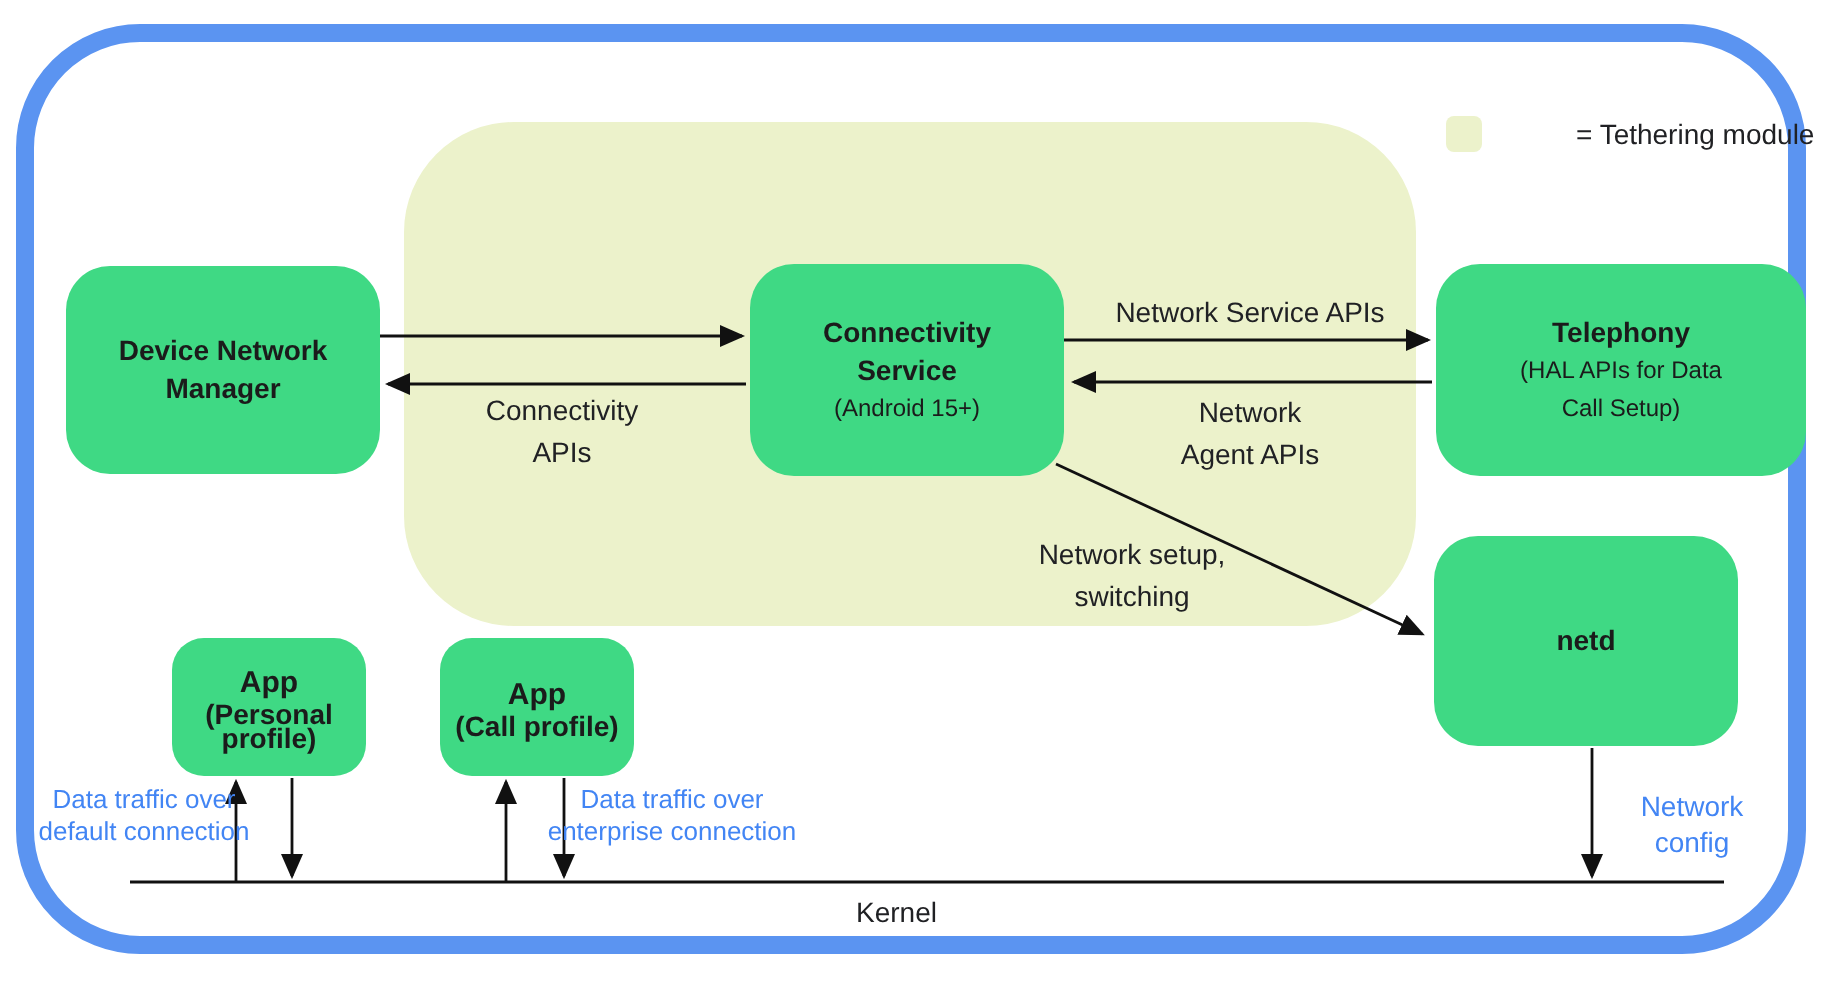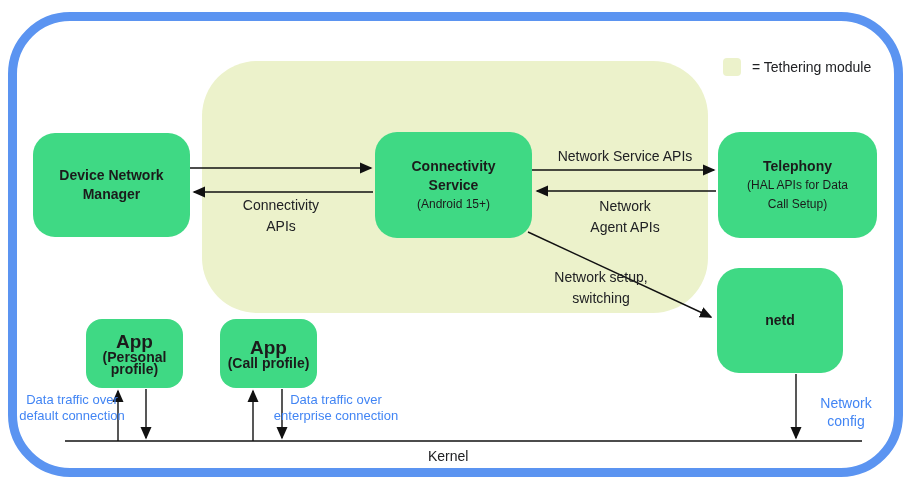--- a/index.html
+++ b/index.html
@@ -19,34 +19,34 @@
   .arrows line{stroke:var(--arrow-black,#111);stroke-width:1.4;}
   .arrows .ah-fill{fill:var(--arrow-black,#111);}
   .node{
     position:absolute;background:var(--module-green,#3fd984);border-radius:22px;
     display:flex;flex-direction:column;align-items:center;justify-content:center;
     text-align:center;color:#1b1b1b;
   }
   .node-title{font-weight:700;font-size:14px;line-height:19px;white-space:pre-line;}
   .node-sub{font-weight:400;font-size:12px;line-height:19px;white-space:pre-line;}
   .app-node{border-radius:16px;}
-  .app-node .node-title{font-size:19px;line-height:18px;}
+  .app-node .node-title{font-size:15px;line-height:18px;}
   .app-node .node-sub{font-weight:700;font-size:14px;line-height:12px;}
   .lbl{
     position:absolute;transform:translateX(-50%);text-align:center;
     white-space:pre-line;font-size:14px;line-height:21px;color:var(--text-dark,#202124);
   }
   .lbl.blue{color:var(--blue-text,#4285f4);font-size:13px;line-height:16px;}
   .lbl.blue-md{color:var(--blue-text,#4285f4);font-size:14px;line-height:18px;}
   .lbl.plain{transform:none;text-align:left;}
   .legend-swatch{
     position:absolute;left:723px;top:58px;width:18px;height:18px;border-radius:4px;
     background:var(--tethering-bg,#ecf2cb);
   }
-  .legend-label{position:absolute;left:752px;top:59px;font-size:14px;line-height:17px;}
+  .legend-label{position:absolute;left:788px;top:59px;font-size:14px;line-height:17px;}
 </style>
 </head>
 <body>
 
 <div class="canvas">
 
   <div class="outer-border"></div>
   <div class="tether-bg"></div>
 
   <svg class="arrows" width="912" height="491" viewBox="0 0 912 491">
@@ -75,46 +75,46 @@
     <div class="node-title">Device Network
 Manager</div>
   </div>
 
   <div class="node" style="left:375px;top:132px;width:157px;height:106px;">
     <div class="node-title">Connectivity
 Service</div>
     <div class="node-sub">(Android 15+)</div>
   </div>
 
-  <div class="node" style="left:718px;top:132px;width:159px;height:106px;">
+  <div class="node" style="left:718px;top:132px;width:185px;height:106px;">
     <div class="node-title">Telephony</div>
     <div class="node-sub">(HAL APIs for Data
 Call Setup)</div>
   </div>
 
-  <div class="node" style="left:717px;top:268px;width:126px;height:105px;">
+  <div class="node" style="left:717px;top:268px;width:152px;height:105px;">
     <div class="node-title">netd</div>
   </div>
 
   <div class="node app-node" style="left:86px;top:319px;width:97px;height:69px;">
     <div class="node-title">App</div>
     <div class="node-sub">(Personal profile)</div>
   </div>
 
   <div class="node app-node" style="left:220px;top:319px;width:97px;height:69px;">
     <div class="node-title">App</div>
     <div class="node-sub">(Call profile)</div>
   </div>
 
   <div class="lbl" style="left:625px;top:146px;">Network Service APIs</div>
   <div class="lbl" style="left:625px;top:196px;">Network
 Agent APIs</div>
   <div class="lbl" style="left:281px;top:195px;">Connectivity
 APIs</div>
-  <div class="lbl" style="left:566px;top:267px;margin-left:35px;">Network setup,
+  <div class="lbl" style="left:566px;top:267px;">Network setup,
 switching</div>
   <div class="lbl blue" style="left:72px;top:392px;">Data traffic over
 default connection</div>
   <div class="lbl blue" style="left:336px;top:392px;">Data traffic over
 enterprise connection</div>
   <div class="lbl blue-md" style="left:846px;top:394px;">Network
 config</div>
   <div class="lbl plain" style="left:428px;top:446px;">Kernel</div>
 
 </div>

